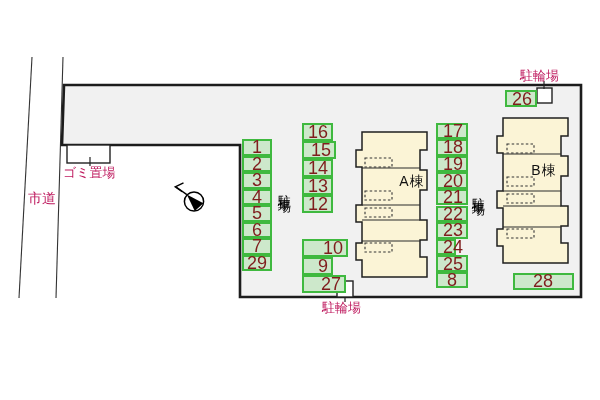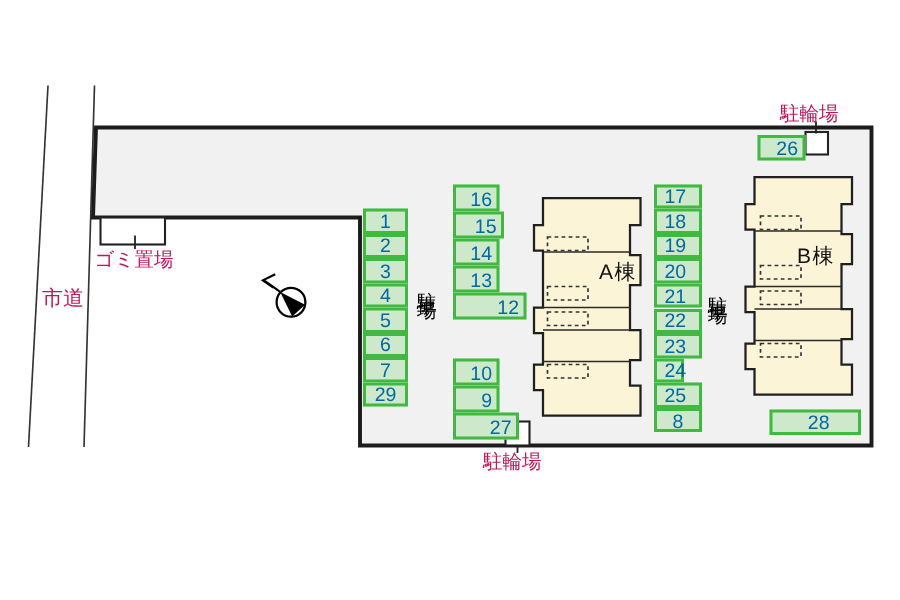--- a/index.html
+++ b/index.html
@@ -18,21 +18,21 @@
   .lbl{position:absolute;font-size:13px;line-height:1.05;white-space:nowrap;color:#be185d;}
   .lbl.big{font-size:14px;}
   .vlabel{
     position:absolute;font-size:13px;color:#000;
     writing-mode:vertical-rl;text-orientation:upright;letter-spacing:3px;line-height:1;
   }
   .bname{position:absolute;font-size:14px;text-align:center;color:#111;letter-spacing:1px;}
   .space{
     position:absolute;box-sizing:border-box;
     background:var(--space-fill);border:2px solid var(--space-border);
-    font-size:13px;color:#0369a1;display:flex;align-items:center;justify-content:center;
+    font-size:18px;color:#7f1d1d;display:flex;align-items:center;justify-content:center;
     line-height:1;
   }
   .space.ra{justify-content:flex-end;padding-right:3px;}
   .space.la{justify-content:flex-start;padding-left:5px;}
 </style>
 </head>
 <body>
 
 <div id="stage">
 
@@ -98,24 +98,24 @@
   <div class="space" style="left:242px;top:188.5px;width:30px;height:16.5px;">4</div>
   <div class="space" style="left:242px;top:205px;width:30px;height:16.5px;">5</div>
   <div class="space" style="left:242px;top:221.5px;width:30px;height:16.5px;">6</div>
   <div class="space" style="left:242px;top:238px;width:30px;height:16.5px;">7</div>
   <div class="space" style="left:242px;top:254.5px;width:30px;height:16.5px;">29</div>
 
   <div class="space ra" style="left:302px;top:123px;width:31px;height:18px;">16</div>
   <div class="space ra" style="left:302px;top:141px;width:34px;height:18px;">15</div>
   <div class="space ra" style="left:302px;top:159px;width:31px;height:18px;">14</div>
   <div class="space ra" style="left:302px;top:177px;width:31px;height:18px;">13</div>
-  <div class="space ra" style="left:302px;top:195px;width:49px;height:18px;">12</div>
+  <div class="space ra" style="left:302px;top:195px;width:31px;height:18px;">12</div>
 
   <div class="space ra" style="left:302px;top:234px;width:28px;height:18px;margin-top:32px;">11</div>
-  <div class="space ra" style="left:302px;top:239px;width:31px;height:18px;">10</div>
+  <div class="space ra" style="left:302px;top:239px;width:46px;height:18px;">10</div>
   <div class="space ra" style="left:302px;top:257px;width:31px;height:18px;">9</div>
   <div class="space ra" style="left:302px;top:275px;width:44px;height:18px;">27</div>
 
   <div class="space la" style="left:436px;top:122.5px;width:32px;height:16.6px;">17</div>
   <div class="space la" style="left:436px;top:139.1px;width:32px;height:16.6px;">18</div>
   <div class="space la" style="left:436px;top:155.7px;width:32px;height:16.6px;">19</div>
   <div class="space la" style="left:436px;top:172.3px;width:32px;height:16.6px;">20</div>
   <div class="space la" style="left:436px;top:188.9px;width:32px;height:16.6px;">21</div>
   <div class="space la" style="left:436px;top:205.5px;width:32px;height:16.6px;">22</div>
   <div class="space la" style="left:436px;top:222.1px;width:32px;height:16.6px;">23</div>

